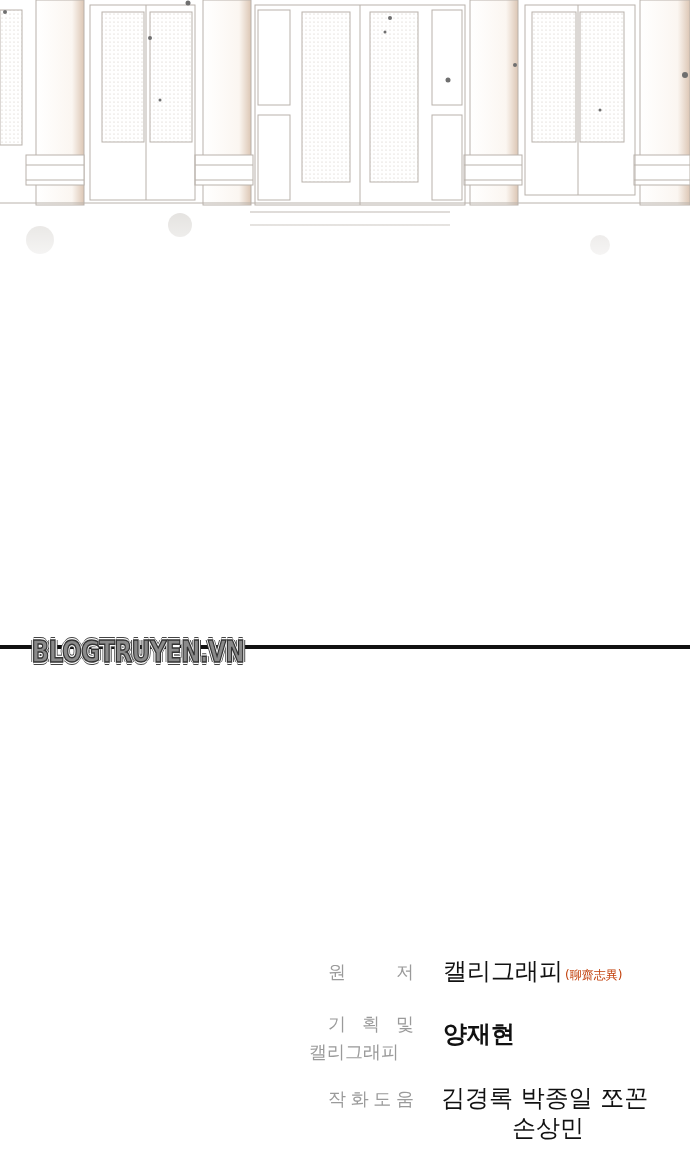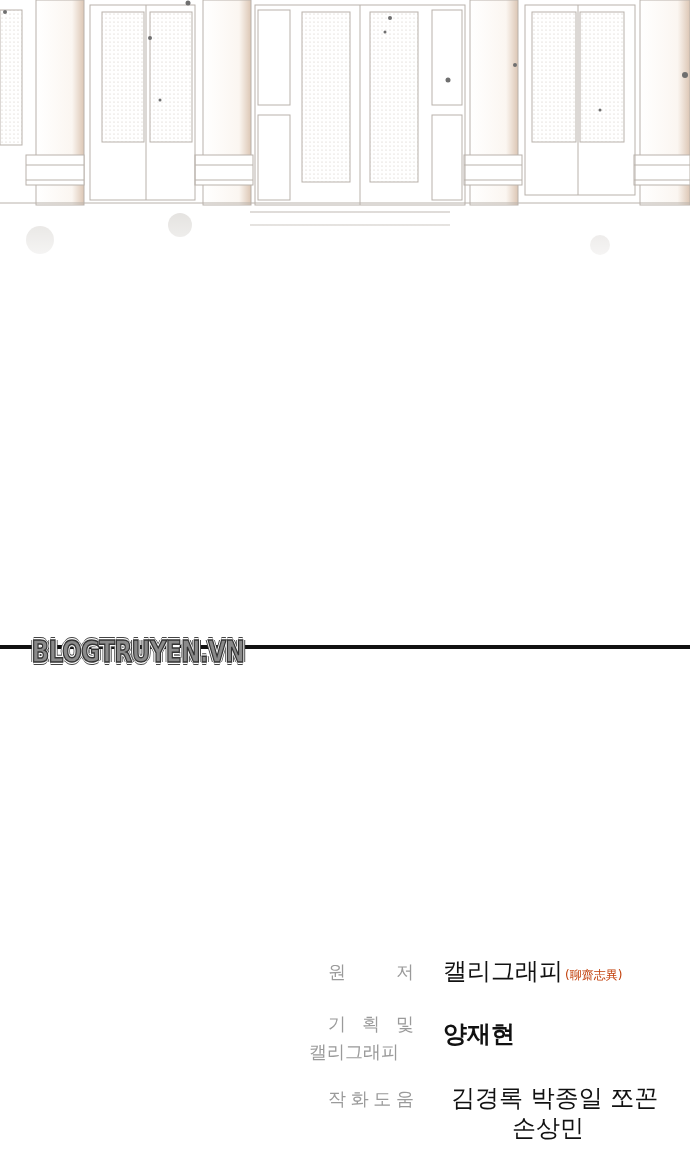--- a/index.html
+++ b/index.html
@@ -153,15 +153,15 @@
   </div>
   <div class="role" style="left:309px; top:1040px;">캘리그래피</div>
   <div class="name" style="left:443px; top:1018px;font-weight:bold;">양재현</div>
 
   <div class="role spread" style="left:328px; top:1087px;">
     <span>작</span>
     <span>화</span>
     <span>도</span>
     <span>움</span>
   </div>
-  <div class="name" style="left:451px; top:1082px;">김경록 박종일 쪼꼰</div>
+  <div class="name" style="left:441px; top:1082px;">김경록 박종일 쪼꼰</div>
   <div class="name" style="left:512px; top:1112px;text-align:center;">손상민</div>
 </div>
 
 </body></html>

